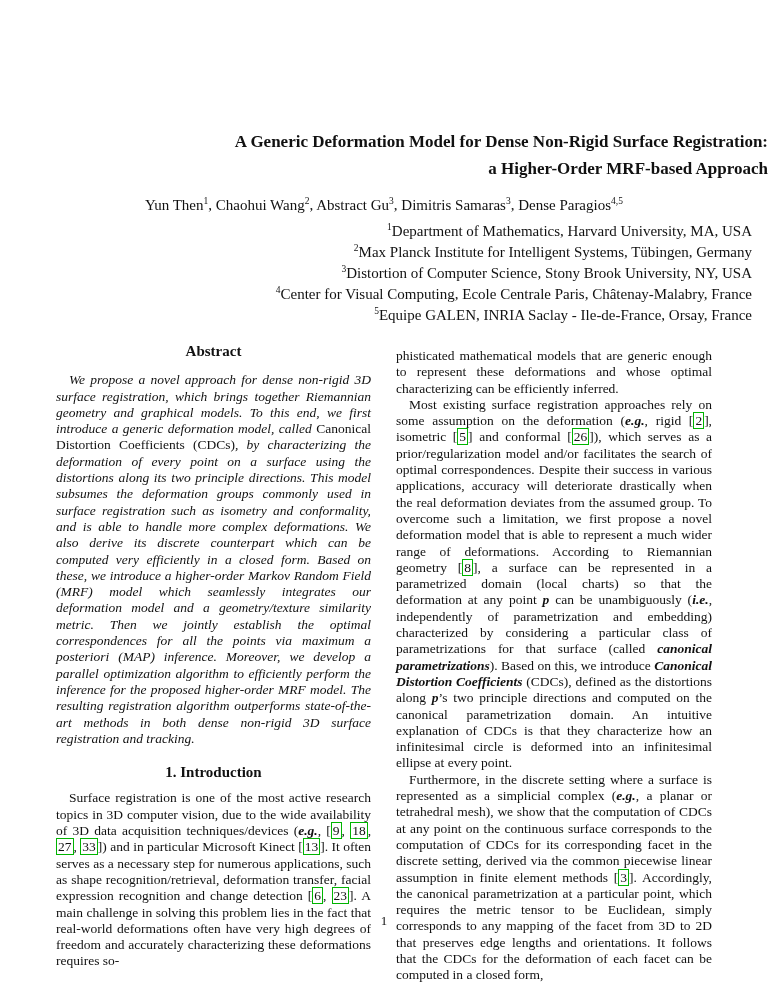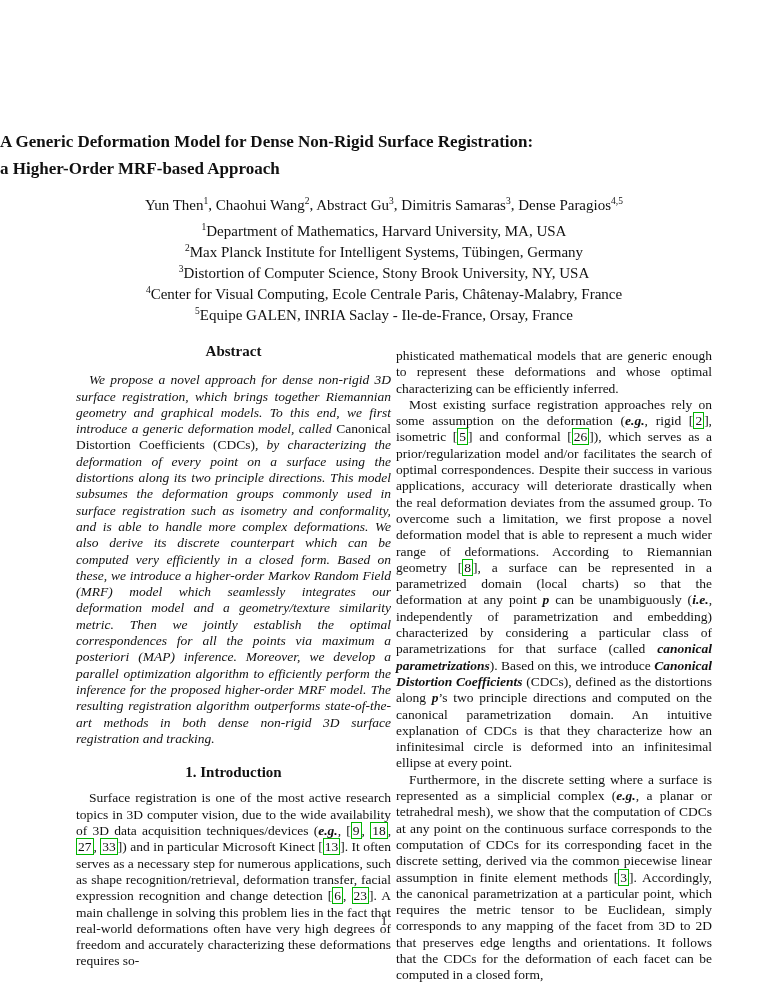--- a/index.html
+++ b/index.html
@@ -6,39 +6,39 @@
   .page{
     position:relative;
     width:768px;height:994px;
     background:#ffffff;
     color:#111;
     font-family:"Liberation Serif","DejaVu Serif",serif;
     overflow:hidden;
   }
   .title{
     position:absolute;top:128px;left:0;right:0;
-    text-align:left;
+    text-align:right;
     font-size:17px;font-weight:bold;line-height:27px;
   }
   .authors{
     position:absolute;top:197px;left:0;right:0;
     text-align:center;font-size:15px;
   }
   .affils{
-    position:absolute;top:221px;left:0;right:0;
-    text-align:center;font-size:15px;line-height:21px;
+    position:absolute;top:221px;left:0;right:16px;
+    text-align:right;font-size:15px;line-height:21px;
   }
   sup{font-size:9.5px;line-height:0;}
   .col{
     position:absolute;
     font-size:13.5px;line-height:16.3px;
     text-align:justify;
     hyphens:auto;-webkit-hyphens:auto;
   }
-  .col-left{left:56px;width:315px;top:343px;margin-left:20px;}
+  .col-left{left:56px;width:315px;top:343px;}
   .col-right{left:396px;width:316px;top:348px;}
   .abstract-heading{
     text-align:center;font-weight:bold;font-size:15px;
     margin:0 0 13px 0;
   }
   .section-heading{
     font-weight:bold;font-size:15px;text-align:center;
     margin:17px 0 10px 0;
   }
   p{margin:0;}

